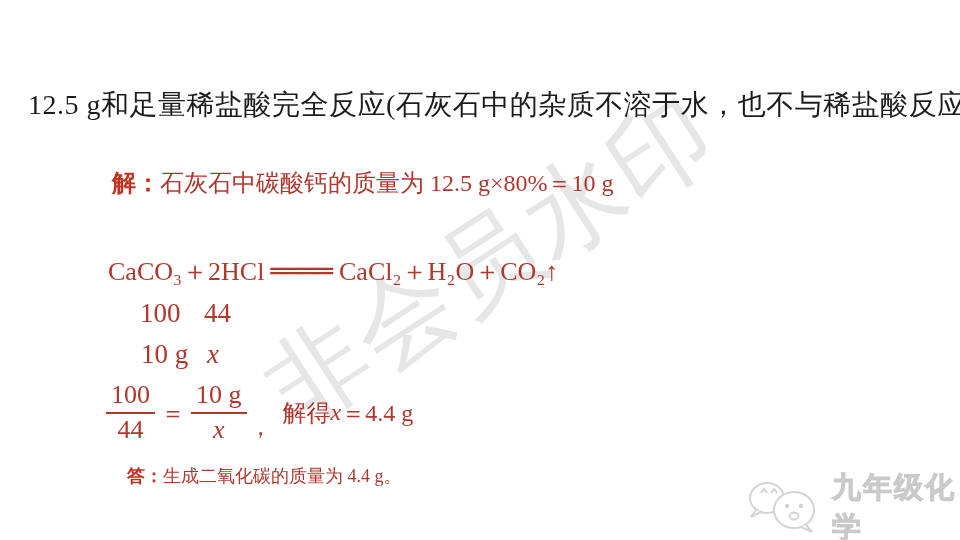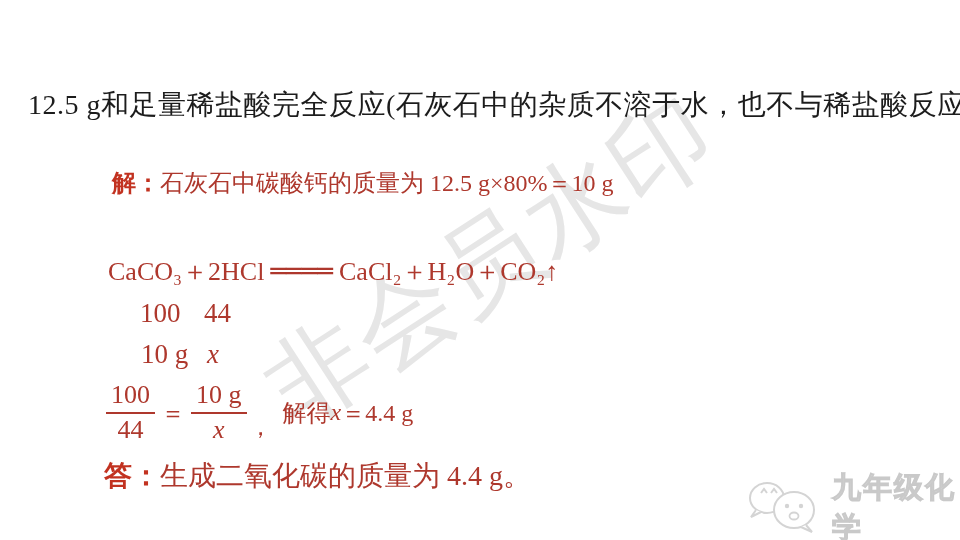--- a/index.html
+++ b/index.html
@@ -85,21 +85,21 @@
     <span class="frac">
       <span class="fn">10 g</span>
       <span class="fd it">x</span>
     </span>
     <span class="pcomma">，</span>
     <span>解得 </span>
     <span class="it">x</span>
     <span>＝4.4 g</span>
   </div>
 
-  <div class="abs z1 red sol" style="left:104px; top:461px; font-size:28px;font-family:Liberation Serif, serif;">
+  <div class="abs z1 red sol" style="left:127px; top:461px; font-size:18px;font-family:Liberation Serif, serif;">
     <span class="lbl">答：</span><span>生成二氧化碳的质量为 4.4 g。</span>
   </div>
 
   <div class="abs logo">
     <span style="display:inline-block;">
       <svg width="80" height="58" viewBox="0 0 80 58" fill="none">
         <ellipse cx="23" cy="21" rx="17" ry="15" stroke="#d4d4d4" stroke-width="2" fill="#ffffff"></ellipse>
         <path d="M12 33 L7 40 L17 35" stroke="#d4d4d4" stroke-width="2" fill="#ffffff"></path>
         <path d="M17 16 l3 -4 l3 4" stroke="#d4d4d4" stroke-width="2" fill="none"></path>
         <path d="M27 16 l3 -4 l3 4" stroke="#d4d4d4" stroke-width="2" fill="none"></path>

